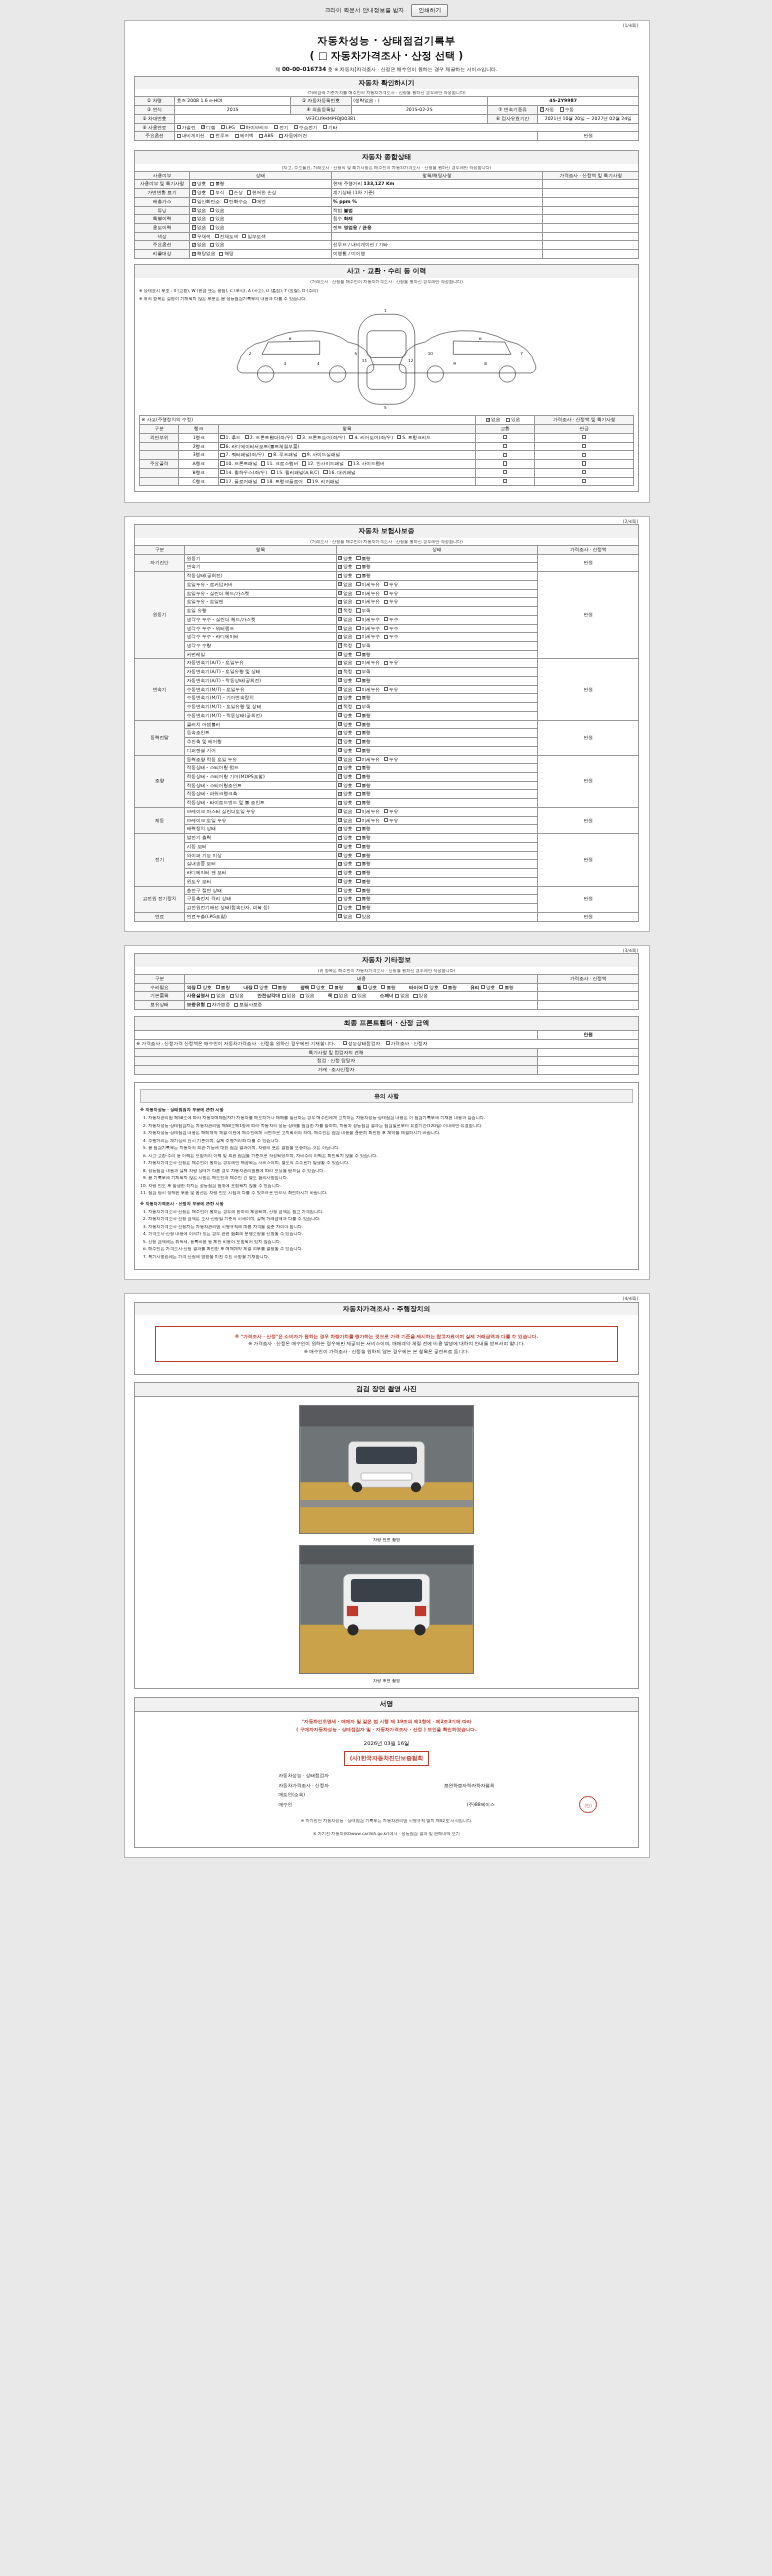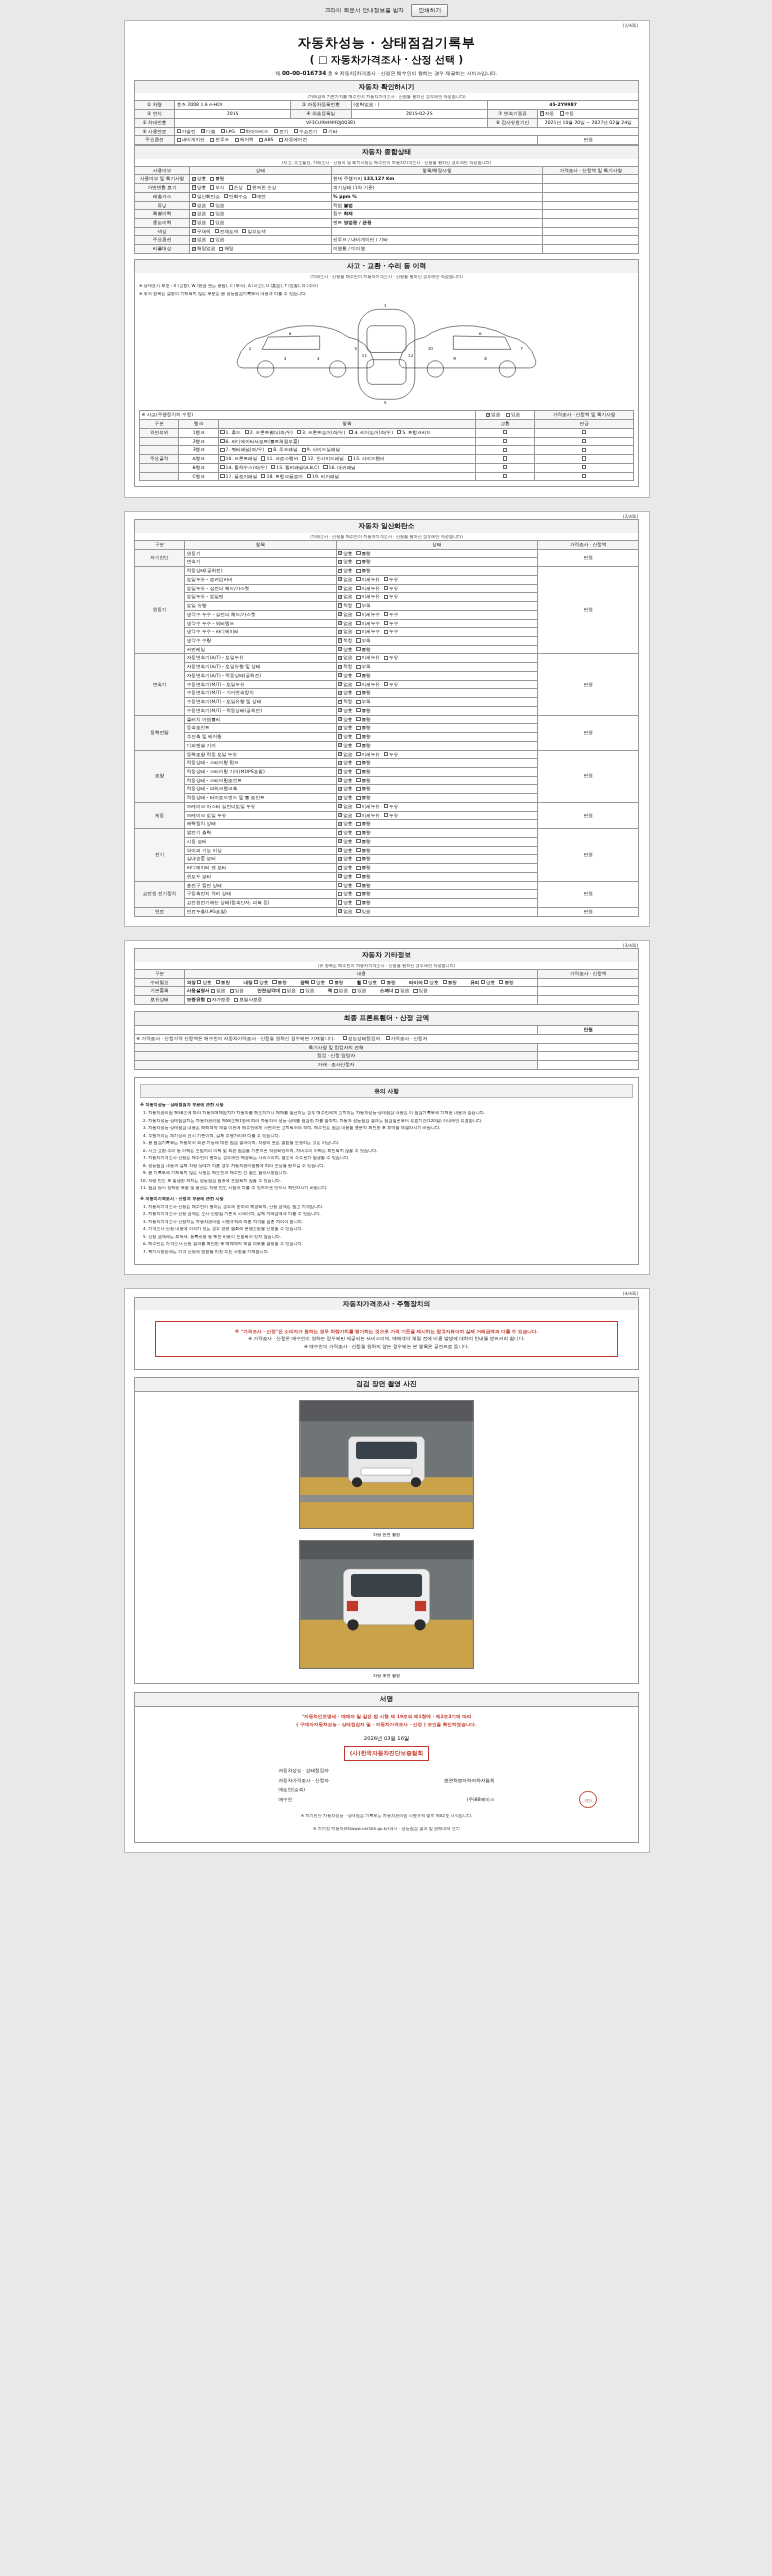--- a/index.html
+++ b/index.html
@@ -32,21 +32,21 @@
     border:0.5px solid #888;
     background:linear-gradient(#fff,#e4e4e4);
     padding:1.5px 6.2px;
     font-size:5.7px;
     border-radius:1px;
     cursor:pointer;
   }
   .pg-num { position:absolute; right:10.3px; top:2.1px; font-size:4.6px; color:#444; }
   h1.doc-title {
     text-align:center;
-    font-size:13px;
+    font-size:10px;
     font-weight:bold;
     letter-spacing:0.5px;
     margin:5.2px 0 1px 0;
   }
   h2.doc-sub {
     text-align:center;
     font-size:10px;
     font-weight:bold;
     margin:0 0 3.1px 0;
   }
@@ -278,21 +278,21 @@
         <span class="opt"><span class="cb"></span><span>썬루프</span></span>
         <span class="opt"><span class="cb"></span><span>에어백</span></span>
         <span class="opt"><span class="cb"></span><span>ABS</span></span>
         <span class="opt"><span class="cb"></span><span>자동에어컨</span></span>
       </td>
       <td class="c">만원</td>
     </tr>
   </tbody>
     </table>
 
-  <div class="section-title" style="margin-top:0">자동차 종합상태</div>
+  <div class="section-title" style="margin-top:9px">자동차 종합상태</div>
   <div class="section-note">(차고, 주조율표, 거래조사 · 산정의 및 폐기사항은 매수인이 자동차가격조사 · 산정을 원하신 경우에만 작성합니다)</div>
   <table class="grid">
     <colgroup>
         <col style="width:11%">
         <col style="width:28%">
         <col style="width:42%">
         <col style="width:19%">
       </colgroup>
     <tbody>
         <tr>
@@ -467,21 +467,21 @@
             <td class="c"><span class="cb"></span></td>
             <td class="c"><span class="cb"></span></td>
           </tr>
         </tbody>
     </table>
   </div>
 </div>
 
 <div class="page">
   <div class="pg-num">(2/4쪽)</div>
-  <div class="section-title">자동차 일산화탄소</div>
+  <div class="section-title">자동차 보험사보증</div>
   <div class="section-note">(거래조사 · 산정을 매수인이 자동차가격조사 · 산정을 원하신 경우에만 작성합니다)</div>
   <table class="grid">
     <colgroup>
         <col style="width:10%">
         <col style="width:30%">
         <col style="width:40%">
         <col style="width:20%">
       </colgroup>
     <tbody>
         <tr>

